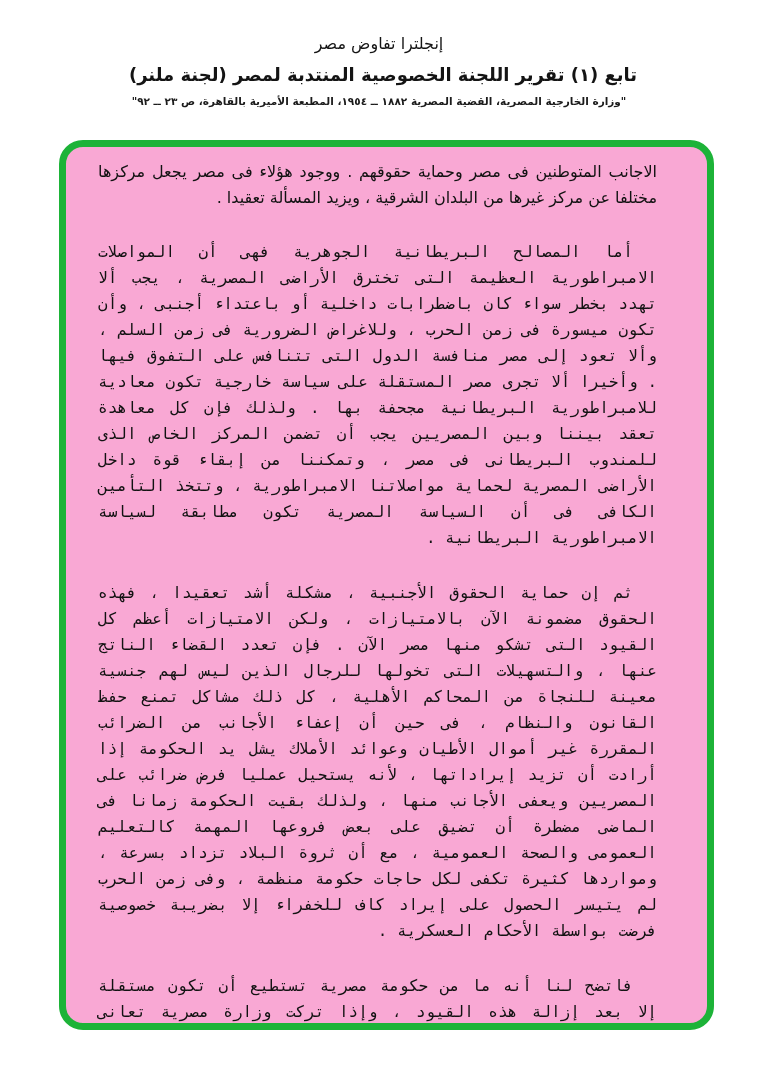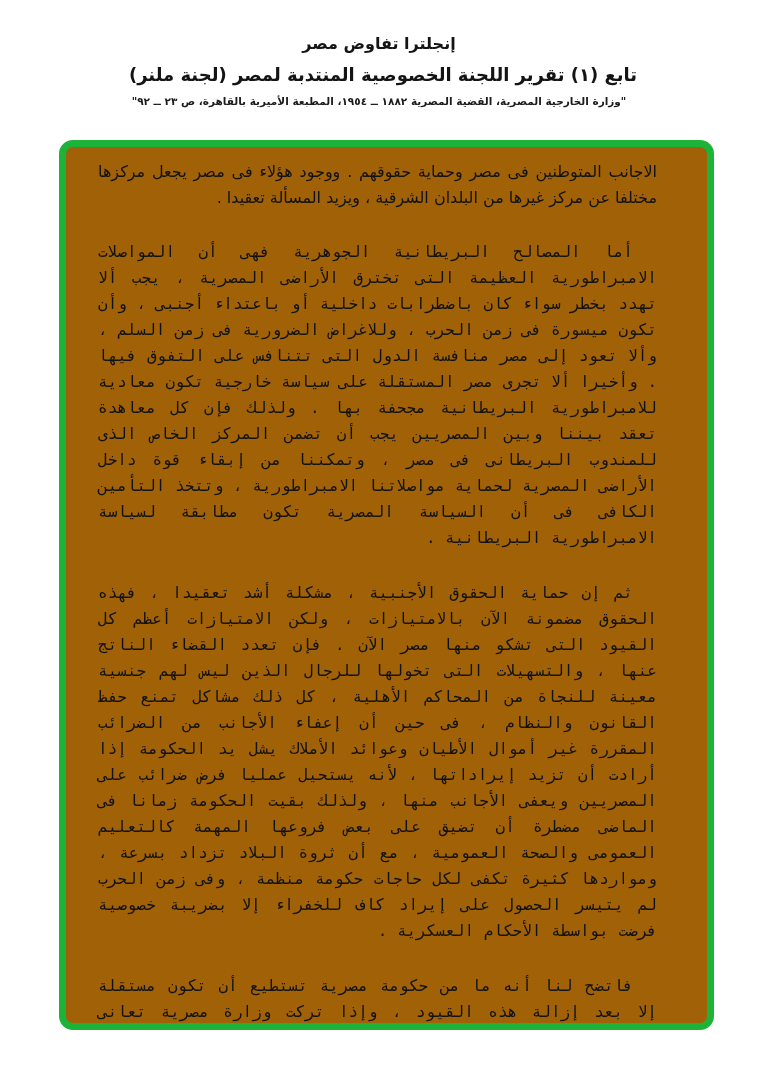--- a/index.html
+++ b/index.html
@@ -18,21 +18,21 @@
   .page-header {
     position: absolute;
     top: 34px;
     left: 0;
     width: 758px;
     text-align: center;
     direction: rtl;
   }
   .page-header .title {
     font-size: 16px;
-    font-weight: bold;
+    font-weight: normal;
     margin: 0 0 11px 0;
     letter-spacing: 0.2px;
   }
   .page-header .subtitle {
     font-size: 18px;
     font-weight: bold;
     margin: 0 0 10px 8px;
   }
   .page-header .source {
     font-size: 10.5px;
@@ -41,23 +41,23 @@
     color: #1b1b1b;
   }
   .doc-frame {
     position: absolute;
     left: 59px;
     top: 140px;
     width: 655px;
     height: 890px;
     box-sizing: border-box;
     border: 7px solid #1db338;
-    border-radius: 14px;
+    border-radius: 24px;
     overflow: hidden;
-    background: #a16207;
+    background: #f9a8d4;
   }
   .doc-body {
     direction: rtl;
     unicode-bidi: embed;
     text-align: justify;
     padding: 12px 50px 0 32px;
     font-size: 16px;
     line-height: 26px;
     color: #121212;
   }

